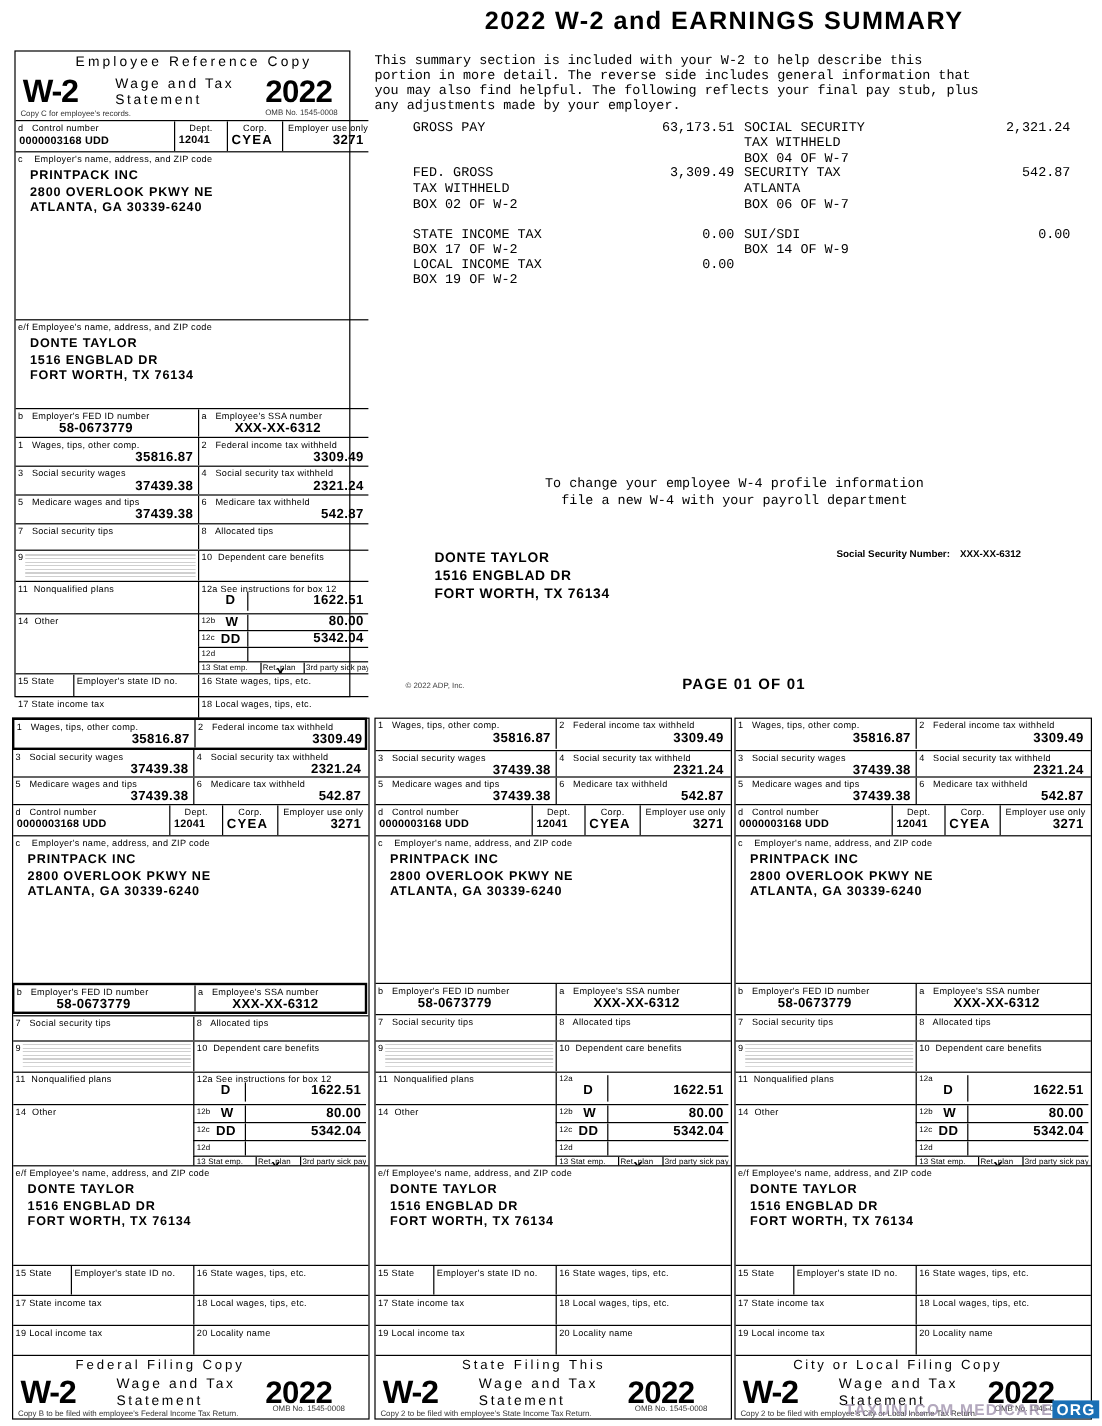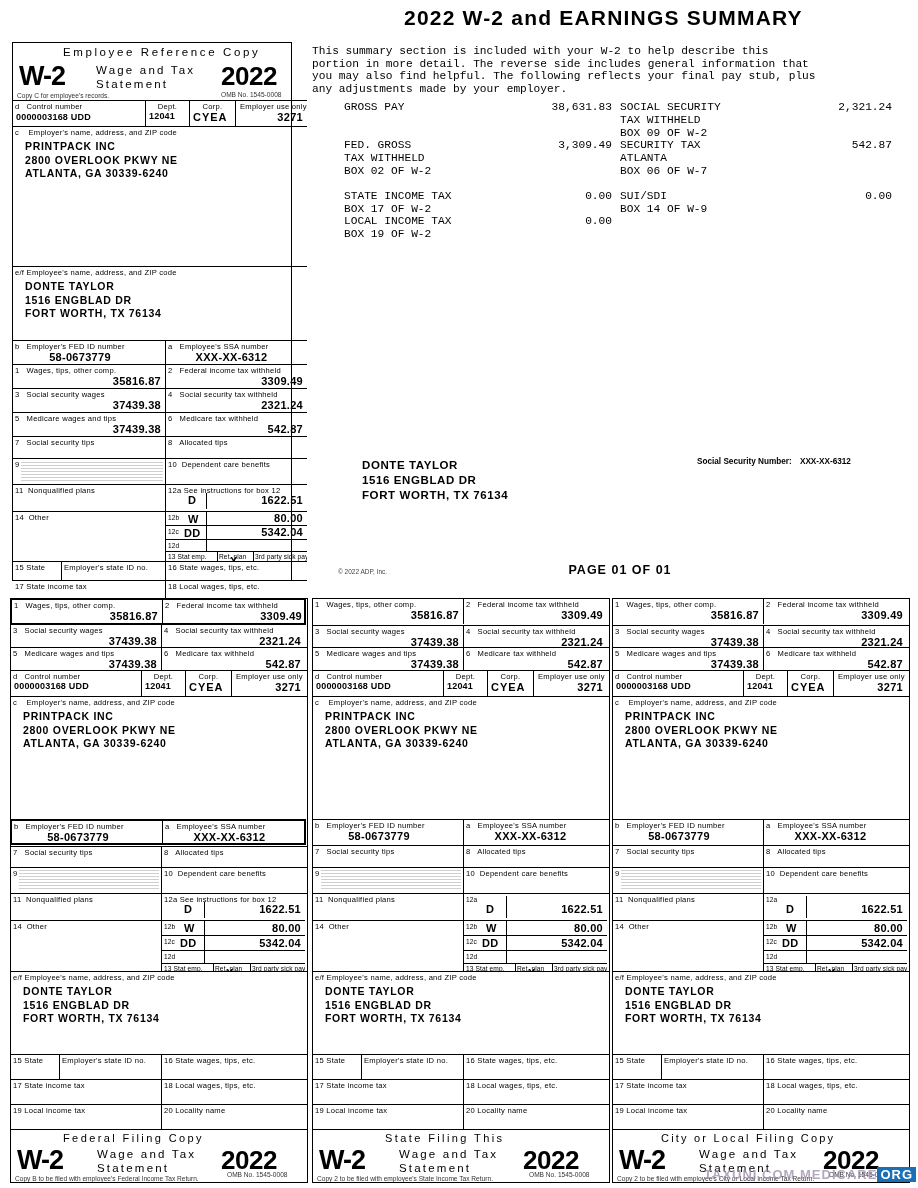--- a/index.html
+++ b/index.html
@@ -236,21 +236,21 @@
   <div class="summary">
     <div class="para">This summary section is included with your W-2 to help describe this
 portion in more detail. The reverse side includes general information that
 you may also find helpful. The following reflects your final pay stub, plus
 any adjustments made by your employer.</div>
     <div class="sum-table">
 
       <div class="sum-block" style="left:32px; top:4px;">
         <div class="sum-lbl">GROSS PAY</div>
       </div>
-      <div class="sum-amt" style="left:140px; top:4px; width:160px;">38,631.83</div>
+      <div class="sum-amt" style="left:140px; top:4px; width:160px;">63,173.51</div>
 
       <div class="sum-block" style="left:32px; top:42px;">
         <div class="sum-lbl">FED. GROSS</div>
         <div class="sum-lbl">TAX WITHHELD</div>
         <div class="sum-lbl">BOX 02 OF W-2</div>
       </div>
       <div class="sum-amt" style="left:140px; top:42px; width:160px;">3,309.49</div>
 
       <div class="sum-block" style="left:32px; top:93px;">
         <div class="sum-lbl">STATE INCOME TAX</div>
@@ -260,39 +260,41 @@
 
       <div class="sum-block" style="left:32px; top:118px;">
         <div class="sum-lbl">LOCAL INCOME TAX</div>
         <div class="sum-lbl">BOX 19 OF W-2</div>
       </div>
       <div class="sum-amt" style="left:140px; top:118px; width:160px;">0.00</div>
 
       <div class="sum-block" style="left:308px; top:4px;">
         <div class="sum-lbl">SOCIAL SECURITY</div>
         <div class="sum-lbl">TAX WITHHELD</div>
-        <div class="sum-lbl">BOX 09 OF W-2</div>
+        <div class="sum-lbl">BOX 04 OF W-7</div>
       </div>
       <div class="sum-amt" style="left:420px; top:4px; width:160px;">2,321.24</div>
 
       <div class="sum-block" style="left:308px; top:42px;">
         <div class="sum-lbl">SECURITY TAX</div>
         <div class="sum-lbl">ATLANTA</div>
         <div class="sum-lbl">BOX 06 OF W-7</div>
       </div>
       <div class="sum-amt" style="left:420px; top:42px; width:160px;">542.87</div>
 
       <div class="sum-block" style="left:308px; top:93px;">
         <div class="sum-lbl">SUI/SDI</div>
         <div class="sum-lbl">BOX 14 OF W-9</div>
       </div>
       <div class="sum-amt" style="left:420px; top:93px; width:160px;">0.00</div>
     </div>
   </div>
 
+  <div class="change-note">To change your employee W-4 profile information
+file a new W-4 with your payroll department</div>
 
   <div class="mail-addr">DONTE TAYLOR
 1516 ENGBLAD DR
 FORT WORTH, TX   76134</div>
 
   <div class="ssn-note">
     <span>Social Security Number:</span>
     <span style="padding-left:6px">XXX-XX-6312</span>
   </div>
 

